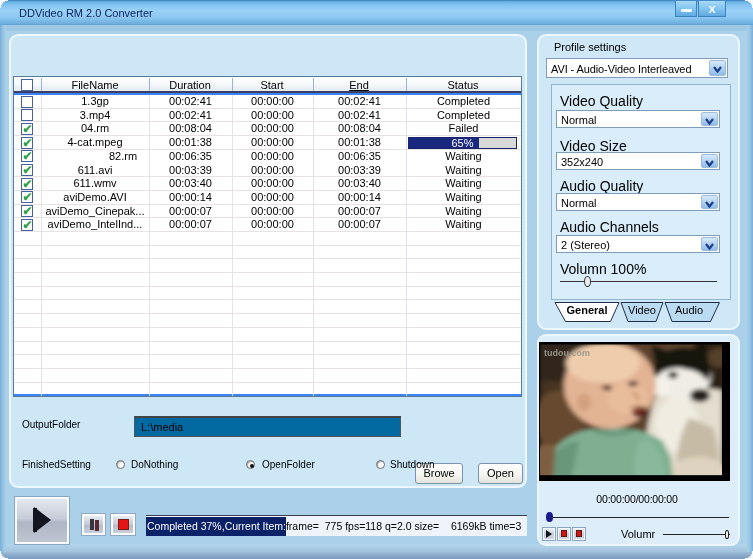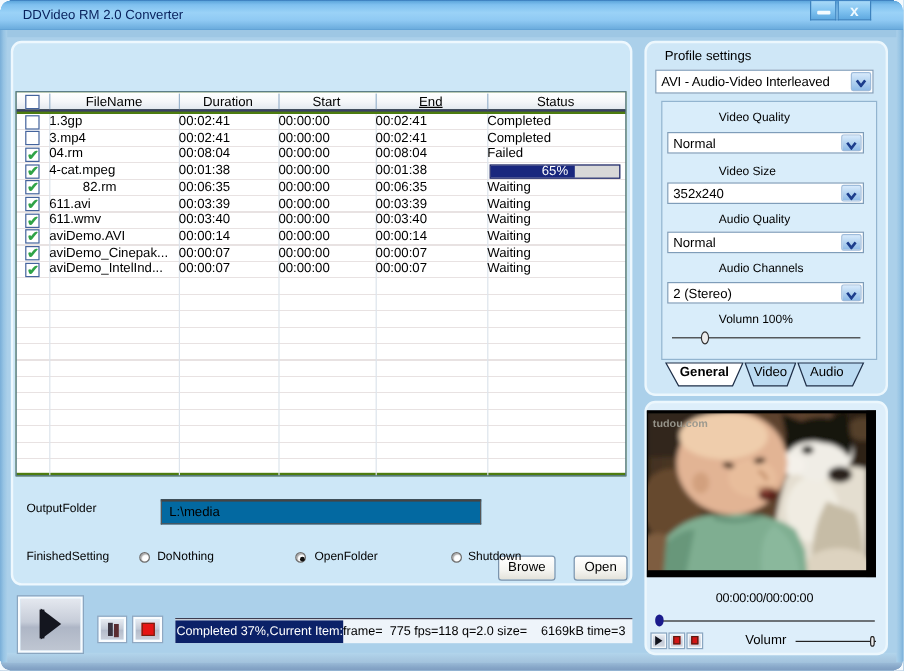--- a/index.html
+++ b/index.html
@@ -27,31 +27,31 @@
 #panel0 { left:9px; top:34px; width:518px; height:454px; background:#cde7f7; border:2px solid #eef8fe; border-radius:9px; }
 
 .xpbtn { height:23px; background:linear-gradient(180deg,#ffffff 0,#f4f4f0 60%,#e3e2da 100%);
   border:1px solid #7b94ad; border-radius:3px; font-size:11px; color:#000; text-align:center; line-height:21px;margin-top:47px; }
 #b1 { left:17px; top:44px; width:70px; }
 #b2 { left:95px; top:44px; width:73px; }
 #b3 { left:173px; top:44px; width:66px; }
 #b4 { left:250px; top:44px; width:67px; }
 
 
-#table { left:13px; top:76px; width:509px; height:321px; background:#4d7c0f; border:1px solid #5a7a9a; }
+#table { left:13px; top:76px; width:509px; height:321px; background:#3b82f6; border:1px solid #5a7a9a; }
 #thead { left:0; top:0; width:507px; height:16px;
   background:linear-gradient(180deg,#ffffff 0,#f5f7f9 55%,#e3e9ef 100%);
   border-bottom:2px solid #3a3f66; }
 .hsep { position:absolute; top:1px; width:1px; height:13px; background:#9ab4cc; }
 .hlbl { position:absolute; top:2px; font-size:11px; color:#000; transform:translateX(-50%); }
 #tgrid { left:0; top:18px; width:507px; height:299px;
   background:repeating-linear-gradient(180deg, #ffffff 0px, #ffffff 12.7px, #e8e2e2 12.7px, #e8e2e2 13.7px); }
 .vline { position:absolute; top:18px; width:1px; height:301px; background:#dde4ec; }
 .row { position:absolute; left:0; width:507px; height:13.7px; font-size:11px; color:#000; }
-.cell { position:absolute; top:0; white-space:nowrap; }
+.cell { position:absolute; top:0; text-align:center; white-space:nowrap; }
 .ck { position:absolute; left:7px; top:0.5px; width:12px; height:12px; background:#fff; border:1px solid #44639c; }
 .ckm { position:absolute; left:0.5px; top:-1px; color:#2fa347; font-size:12px; font-weight:bold; line-height:12px; }
 .pbar { position:absolute; left:394px; top:1px; width:109px; height:11.5px; border:1px solid #1a2468; background:#d8d8d8; }
 .pfill { position:absolute; left:0; top:0; width:70px; height:10px; background:#19277e; }
 .ptext { position:absolute; left:0; top:-1px; width:107px; text-align:center; color:#fff; font-size:11px; }
 
 
 .lbl { font-size:10px; color:#000; }
 #ofield { left:134px; top:416px; width:267px; height:21px; background:#0369a1; border:1px solid #555; border-top:2px solid #444; font-size:11px; line-height:18px; padding-left:6px; color:#000; }
 #bbrowe { left:415px; top:416px; width:48px; height:21px; line-height:19px; }
@@ -75,28 +75,28 @@
 #statushl { background:#0b2168; color:#fff; padding:3px 0 4px 1px; }
 
 
 #panel1 { left:537px; top:34px; width:203px; height:296px; background:#cfe7f7; border:2px solid #ecf7fd; border-radius:9px; }
 #panel2 { left:537px; top:334px; width:203px; height:212px; background:#ddeefa; border:2px solid #ecf7fd; border-radius:9px; }
 .combo { background:#fff; border:1px solid #7f9db9; font-size:11px; color:#000; }
 .ctext { position:absolute; left:4px; top:2.5px; }
 .carrow { position:absolute; right:1px; top:1px; bottom:1px; width:17px;
   background:linear-gradient(180deg,#d7eafc 0,#b4d3f0 50%,#8fbbe8 100%); border:1px solid #9dbbdb; border-radius:2px; }
 #groupbox { left:551px; top:84px; width:180px; height:216px; background:#d9edfa; border:1px solid #92b4cf; }
-.gl { position:absolute; font-size:10px; color:#000;margin-left:39px; }
+.gl { position:absolute; font-size:14px; color:#000; }
 .gcombo { position:absolute; left:556px; width:164px; height:18px; }
 
 #tabsvg { left:550px; top:300px; }
 .tabt { position:absolute; top:304px; font-size:11px; color:#000; transform:translateX(-50%); }
 
 
-#vframe { left:539px; top:342px; width:191px; height:139px; background:#000; }
+#vframe { left:539px; top:342px; width:191px; height:139px; background:#000;border-radius:12px; }
 #vtime { left:557px; top:493px; width:160px; text-align:center; font-size:10.5px; color:#000; letter-spacing:-0.2px; }
 #vslider { left:549px; top:517px; width:180px; height:1px; background:#222; }
 #vthumb { left:546px; top:512px; width:7px; height:10px; background:#1b1b8c; border-radius:50% / 45%; }
 .vbtn { position:absolute; top:528px; width:12px; height:12px; background:linear-gradient(180deg,#e8ecf2 0,#c5cbd8 60%,#d2d7e0 100%); border:1px solid #f5f8fb; outline:1px solid #8aa6c0; }
 #vb1 { left:543px; } #vb2 { left:558px; } #vb3 { left:572.5px; }
 .vtri { position:absolute; left:2px; top:1px; width:0; height:0; border-left:6px solid #10121c; border-top:4px solid transparent; border-bottom:4px solid transparent; }
 .vsq { position:absolute; left:2px; top:1px; width:6px; height:7px; background:#d21414; border:1px solid #5a1a10; }
 #vollbl { left:621px; top:528px; font-size:11px; color:#000; }
 #volline { left:663px; top:534px; width:67px; height:1px; background:#222; }
 #volthumb { left:725px; top:530px; width:4px; height:9px; background:#f0f0f0; border:1px solid #222; border-radius:40%; }

